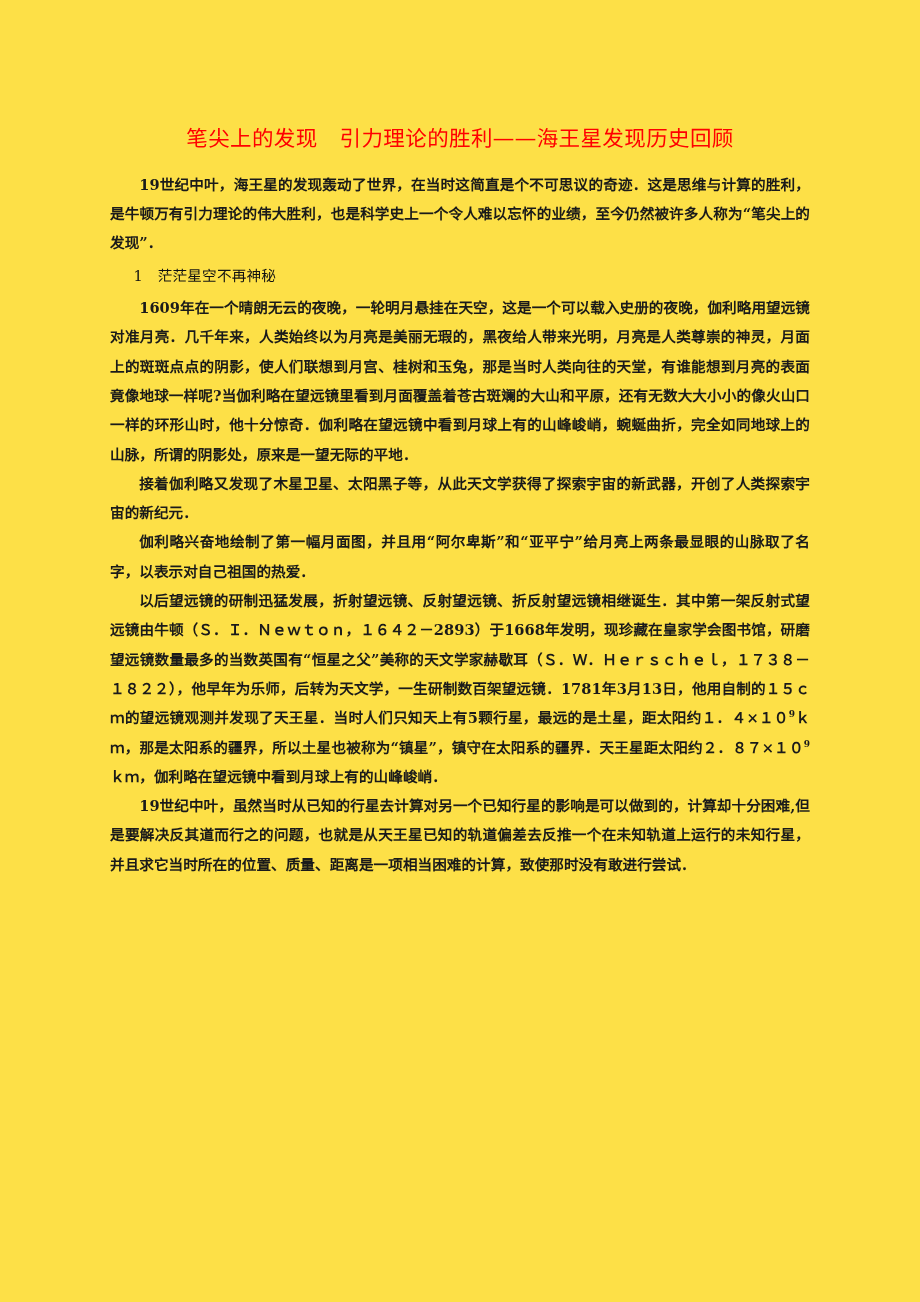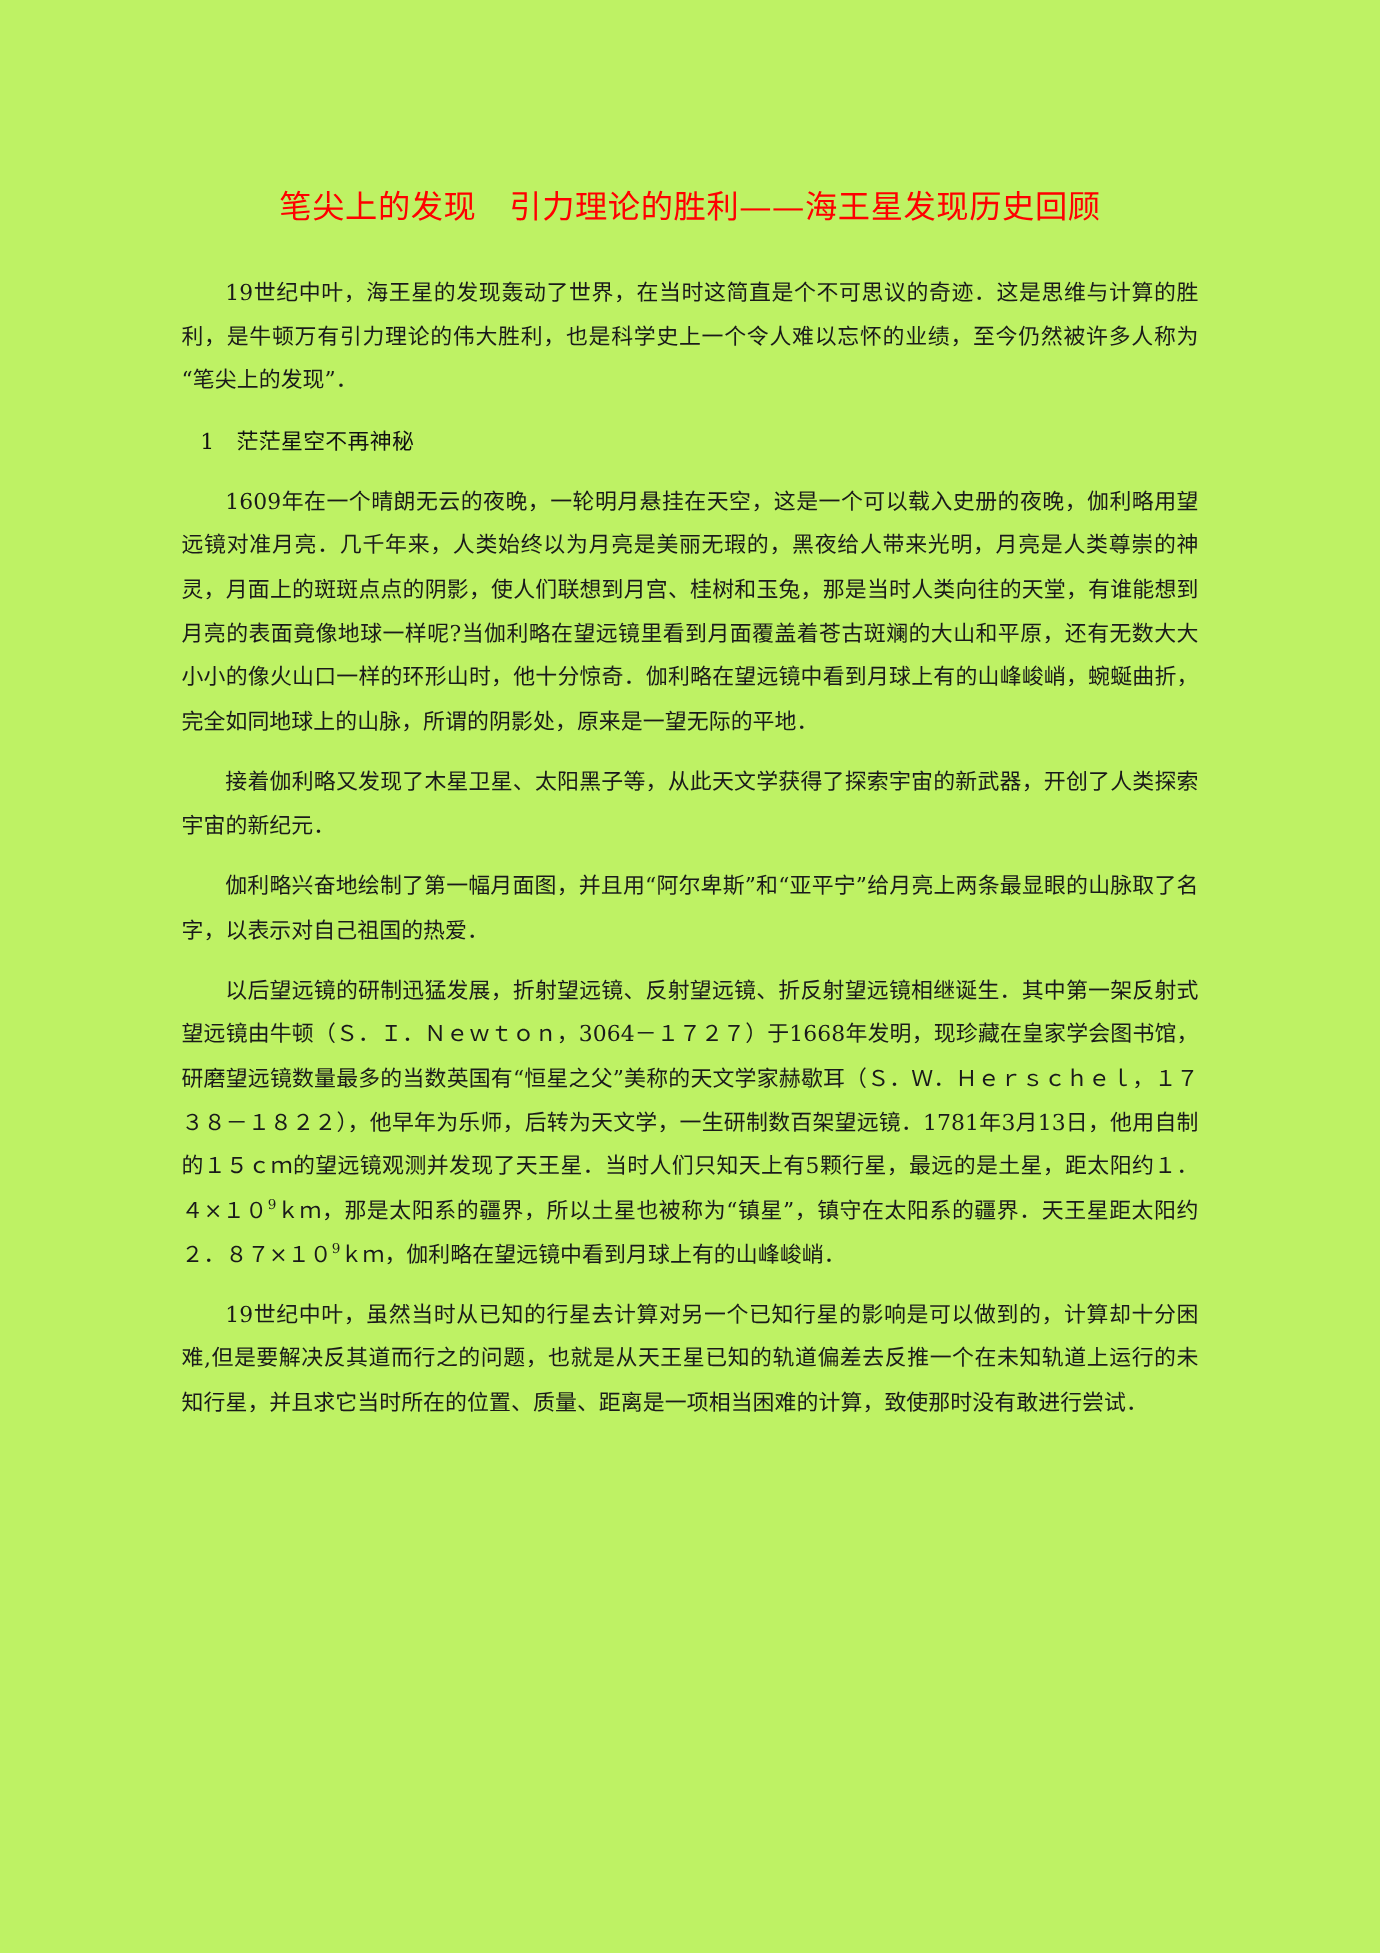--- a/index.html
+++ b/index.html
@@ -9,21 +9,21 @@
     background: #ffffff;
   }
   body {
     font-family: "DejaVu Serif", "Liberation Serif", serif;
   }
   .page {
     position: relative;
     width: 920px;
     height: 1302px;
     margin: 0 auto;
-    background: #bef264;
+    background: #fde047;
     box-sizing: border-box;
     overflow: hidden;
   }
   .content {
     position: absolute;
     left: 110px;
     top: 0;
     width: 700px;
   }
   .doc-title {
@@ -39,24 +39,25 @@
     padding-bottom: 0;
     white-space: pre;
   }
   .para {
     color: #1a1a1a;
     font-size: 14.6px;
     line-height: 29.3px;
     text-align: justify;
     text-justify: inter-ideograph;
     text-indent: 2em;
-    margin: 11px;
+    margin: 0;
     padding: 0;
     letter-spacing: 0.05px;
     word-break: break-all;
+    font-weight: bold;
   }
   .para.first {
     padding-top: 17px;
   }
   .heading {
     color: #111111;
     font-size: 14.6px;
     font-weight: normal;
     line-height: 29.3px;
     margin: 3px;
@@ -83,21 +84,21 @@
 
     <p class="heading">1　茫茫星空不再神秘</p>
 
 
     <p class="para">1609年在一个晴朗无云的夜晚，一轮明月悬挂在天空，这是一个可以载入史册的夜晚，伽利略用望远镜对准月亮．几千年来，人类始终以为月亮是美丽无瑕的，黑夜给人带来光明，月亮是人类尊崇的神灵，月面上的斑斑点点的阴影，使人们联想到月宫、桂树和玉兔，那是当时人类向往的天堂，有谁能想到月亮的表面竟像地球一样呢?当伽利略在望远镜里看到月面覆盖着苍古斑斓的大山和平原，还有无数大大小小的像火山口一样的环形山时，他十分惊奇．伽利略在望远镜中看到月球上有的山峰峻峭，蜿蜒曲折，完全如同地球上的山脉，所谓的阴影处，原来是一望无际的平地．</p>
 
     <p class="para">接着伽利略又发现了木星卫星、太阳黑子等，从此天文学获得了探索宇宙的新武器，开创了人类探索宇宙的新纪元．</p>
 
     <p class="para">伽利略兴奋地绘制了第一幅月面图，并且用“阿尔卑斯”和“亚平宁”给月亮上两条最显眼的山脉取了名字，以表示对自己祖国的热爱．</p>
 
-    <p class="para"><span>以后望远镜的研制迅猛发展，折射望远镜、反射望远镜、折反射望远镜相继诞生．其中第一架反射式望远镜由牛顿（Ｓ．Ｉ．Ｎｅｗｔｏｎ，3064－１７２７）于1668年发明，现珍藏在皇家学会图书馆，研磨望远镜数量最多的当数英国有“恒星之父”美称的天文学家赫歇耳（Ｓ．Ｗ．Ｈｅｒｓｃｈｅｌ，１７３８－１８２２），他早年为乐师，后转为天文学，一生研制数百架望远镜．1781年3月13日，他用自制的１５ｃｍ的望远镜观测并发现了天王星．当时人们只知天上有5颗行星，最远的是土星，距太阳约１．４×１０</span><sup>9</sup><span>ｋｍ，那是太阳系的疆界，所以土星也被称为“镇星”，镇守在太阳系的疆界．天王星距太阳约２．８７×１０</span><sup>9</sup><span>ｋｍ，伽利略在望远镜中看到月球上有的山峰峻峭．</span></p>
+    <p class="para"><span>以后望远镜的研制迅猛发展，折射望远镜、反射望远镜、折反射望远镜相继诞生．其中第一架反射式望远镜由牛顿（Ｓ．Ｉ．Ｎｅｗｔｏｎ，１６４２－2893）于1668年发明，现珍藏在皇家学会图书馆，研磨望远镜数量最多的当数英国有“恒星之父”美称的天文学家赫歇耳（Ｓ．Ｗ．Ｈｅｒｓｃｈｅｌ，１７３８－１８２２），他早年为乐师，后转为天文学，一生研制数百架望远镜．1781年3月13日，他用自制的１５ｃｍ的望远镜观测并发现了天王星．当时人们只知天上有5颗行星，最远的是土星，距太阳约１．４×１０</span><sup>9</sup><span>ｋｍ，那是太阳系的疆界，所以土星也被称为“镇星”，镇守在太阳系的疆界．天王星距太阳约２．８７×１０</span><sup>9</sup><span>ｋｍ，伽利略在望远镜中看到月球上有的山峰峻峭．</span></p>
 
 
 
 
     <p class="para">19世纪中叶，虽然当时从已知的行星去计算对另一个已知行星的影响是可以做到的，计算却十分困难,但是要解决反其道而行之的问题，也就是从天王星已知的轨道偏差去反推一个在未知轨道上运行的未知行星，并且求它当时所在的位置、质量、距离是一项相当困难的计算，致使那时没有敢进行尝试．</p>
 
   </div>
 </div>
 
 </body></html>

